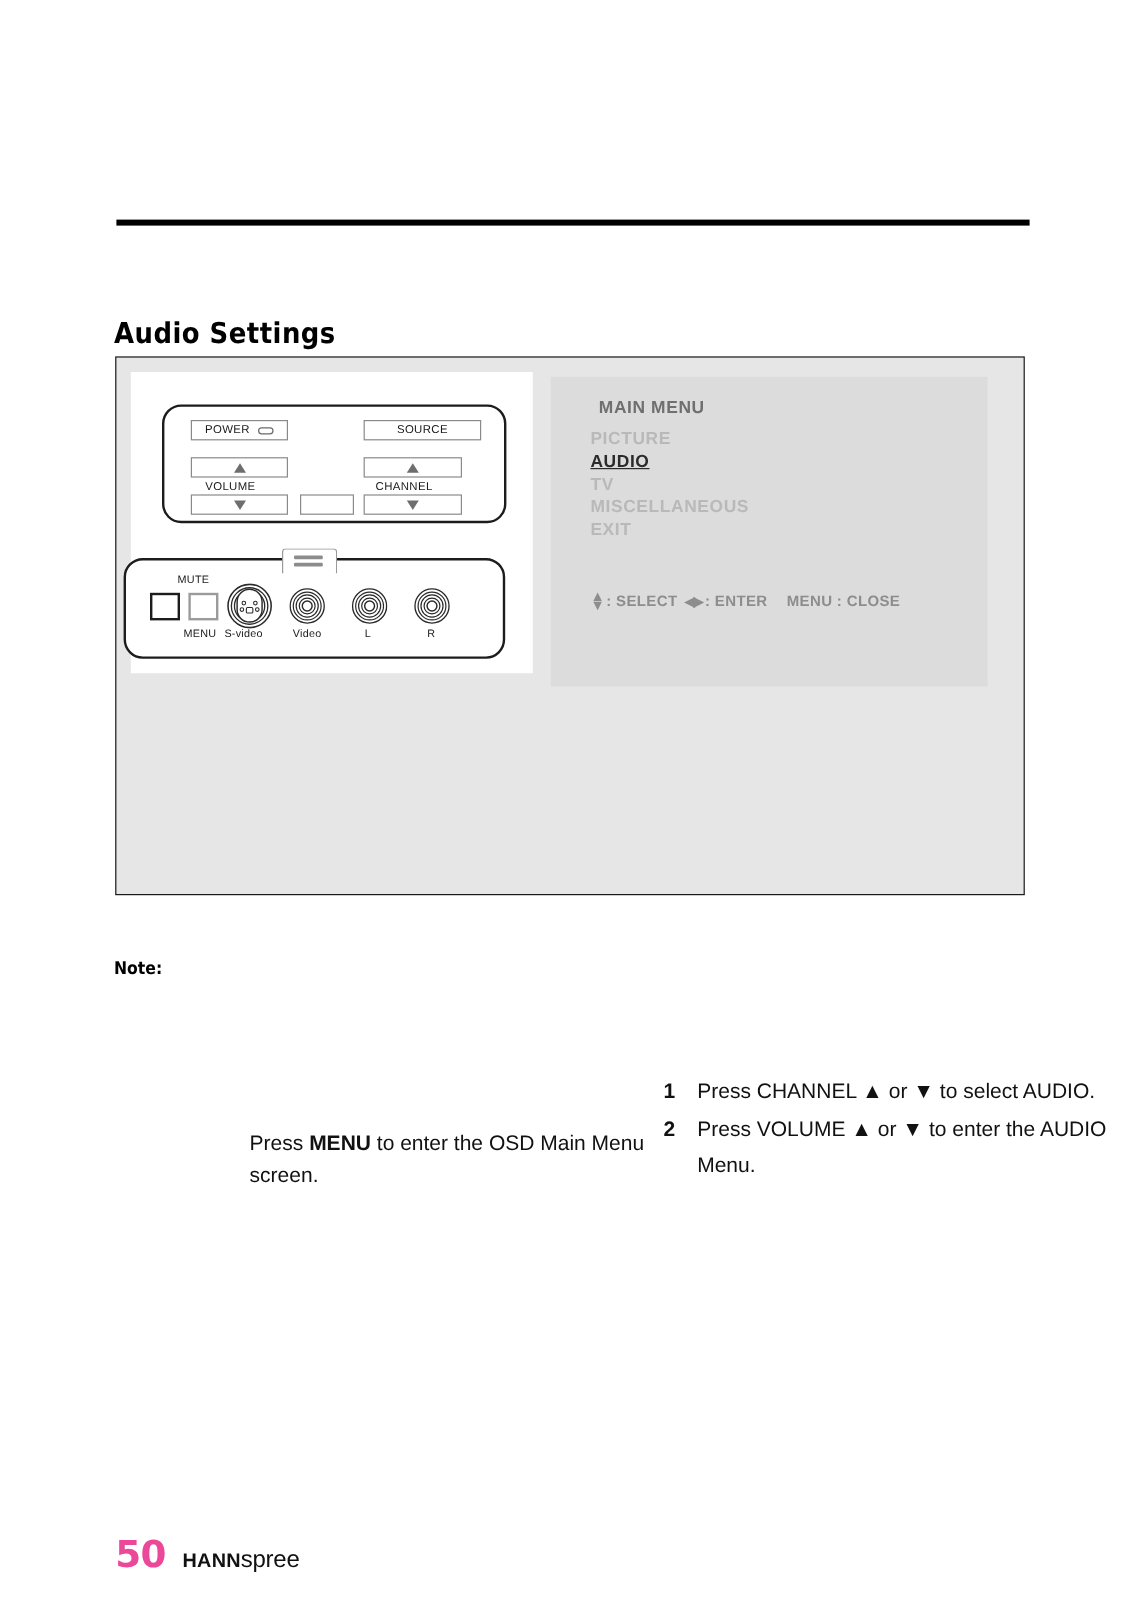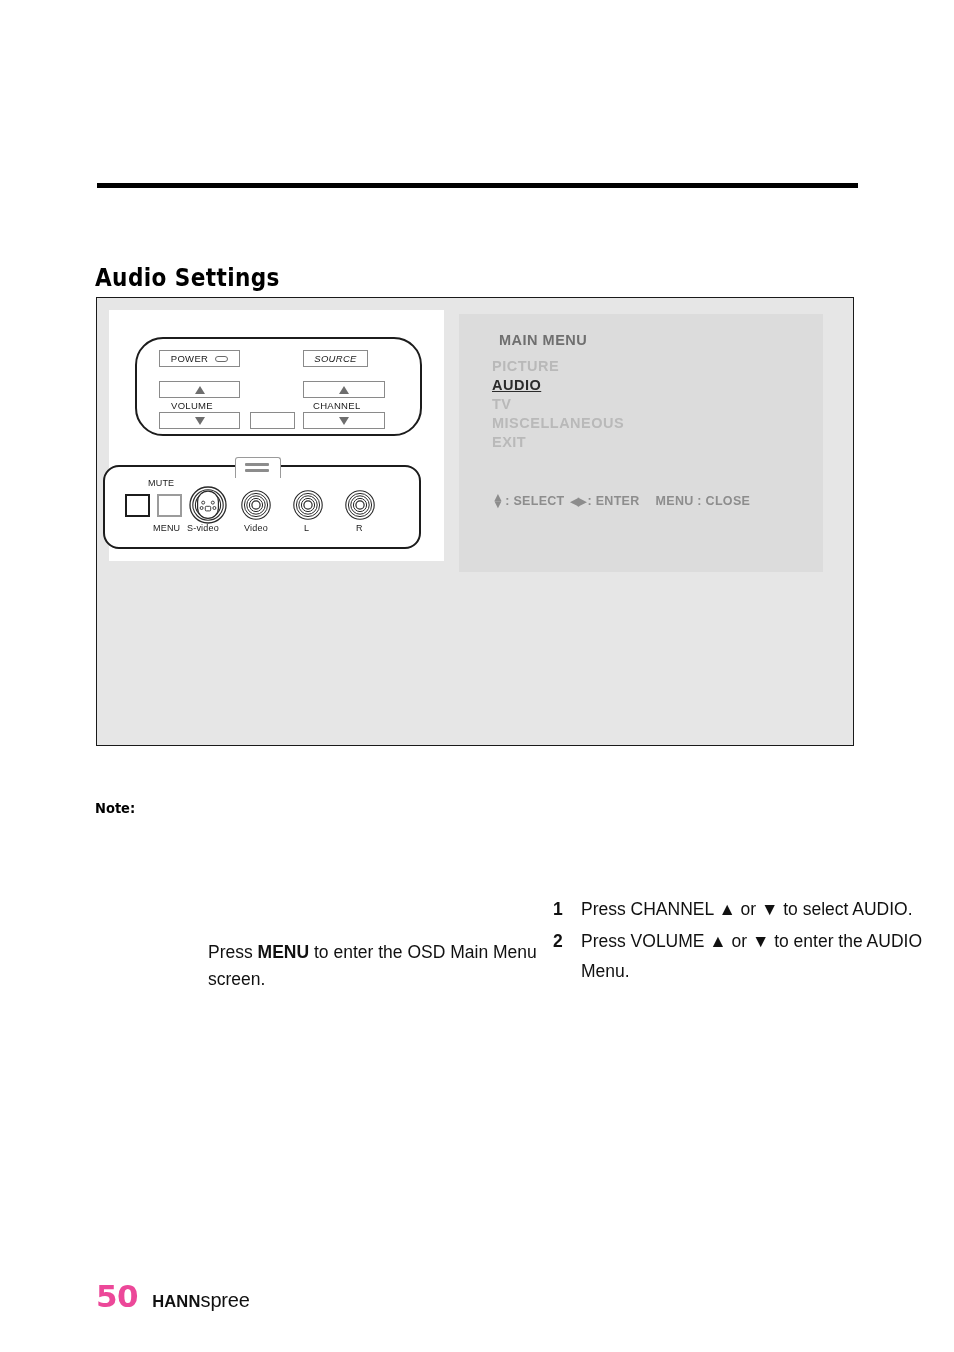--- a/index.html
+++ b/index.html
@@ -61,21 +61,21 @@
   }
 
   
   .ctrl-upper {
     position: absolute;
     left: 38px;
     top: 39px;
     width: 287px;
     height: 99px;
     border: 2.4px solid #1c1c1c;
-    border-radius: 28px;
+    border-radius: 16px;
     box-sizing: border-box;
     background: #ffffff;
   }
   .btn-rect {
     position: absolute;
     border: 1.2px solid #8a8a8a;
     box-sizing: border-box;
     background: #ffffff;
     font-size: 9.5px;
     color: #1a1a1a;
@@ -85,21 +85,21 @@
     letter-spacing: 0.3px;
   }
   .power-btn { left: 22px; top: 11px; width: 81px; height: 17px; gap: 7px; }
   .power-led {
     width: 13px; height: 6px;
     border: 1.2px solid #6a6a6a;
     border-radius: 3px;
     background: #ffffff;
     box-sizing: border-box;
   }
-  .source-btn { left: 166px; top: 11px; width: 65px; height: 17px; font-style: italic; }
+  .source-btn { left: 166px; top: 11px; width: 98px; height: 17px; }
   .vol-up   { left: 22px;  top: 42px; width: 81px; height: 17px; }
   .vol-down { left: 22px;  top: 73px; width: 81px; height: 17px; }
   .chan-up  { left: 166px; top: 42px; width: 82px; height: 17px; }
   .chan-down{ left: 166px; top: 73px; width: 82px; height: 17px; }
   .mid-btn  { left: 113px; top: 73px; width: 45px; height: 17px; }
   .tri-up, .tri-down {
     width: 0; height: 0;
     border-left: 5.5px solid transparent;
     border-right: 5.5px solid transparent;
   }

